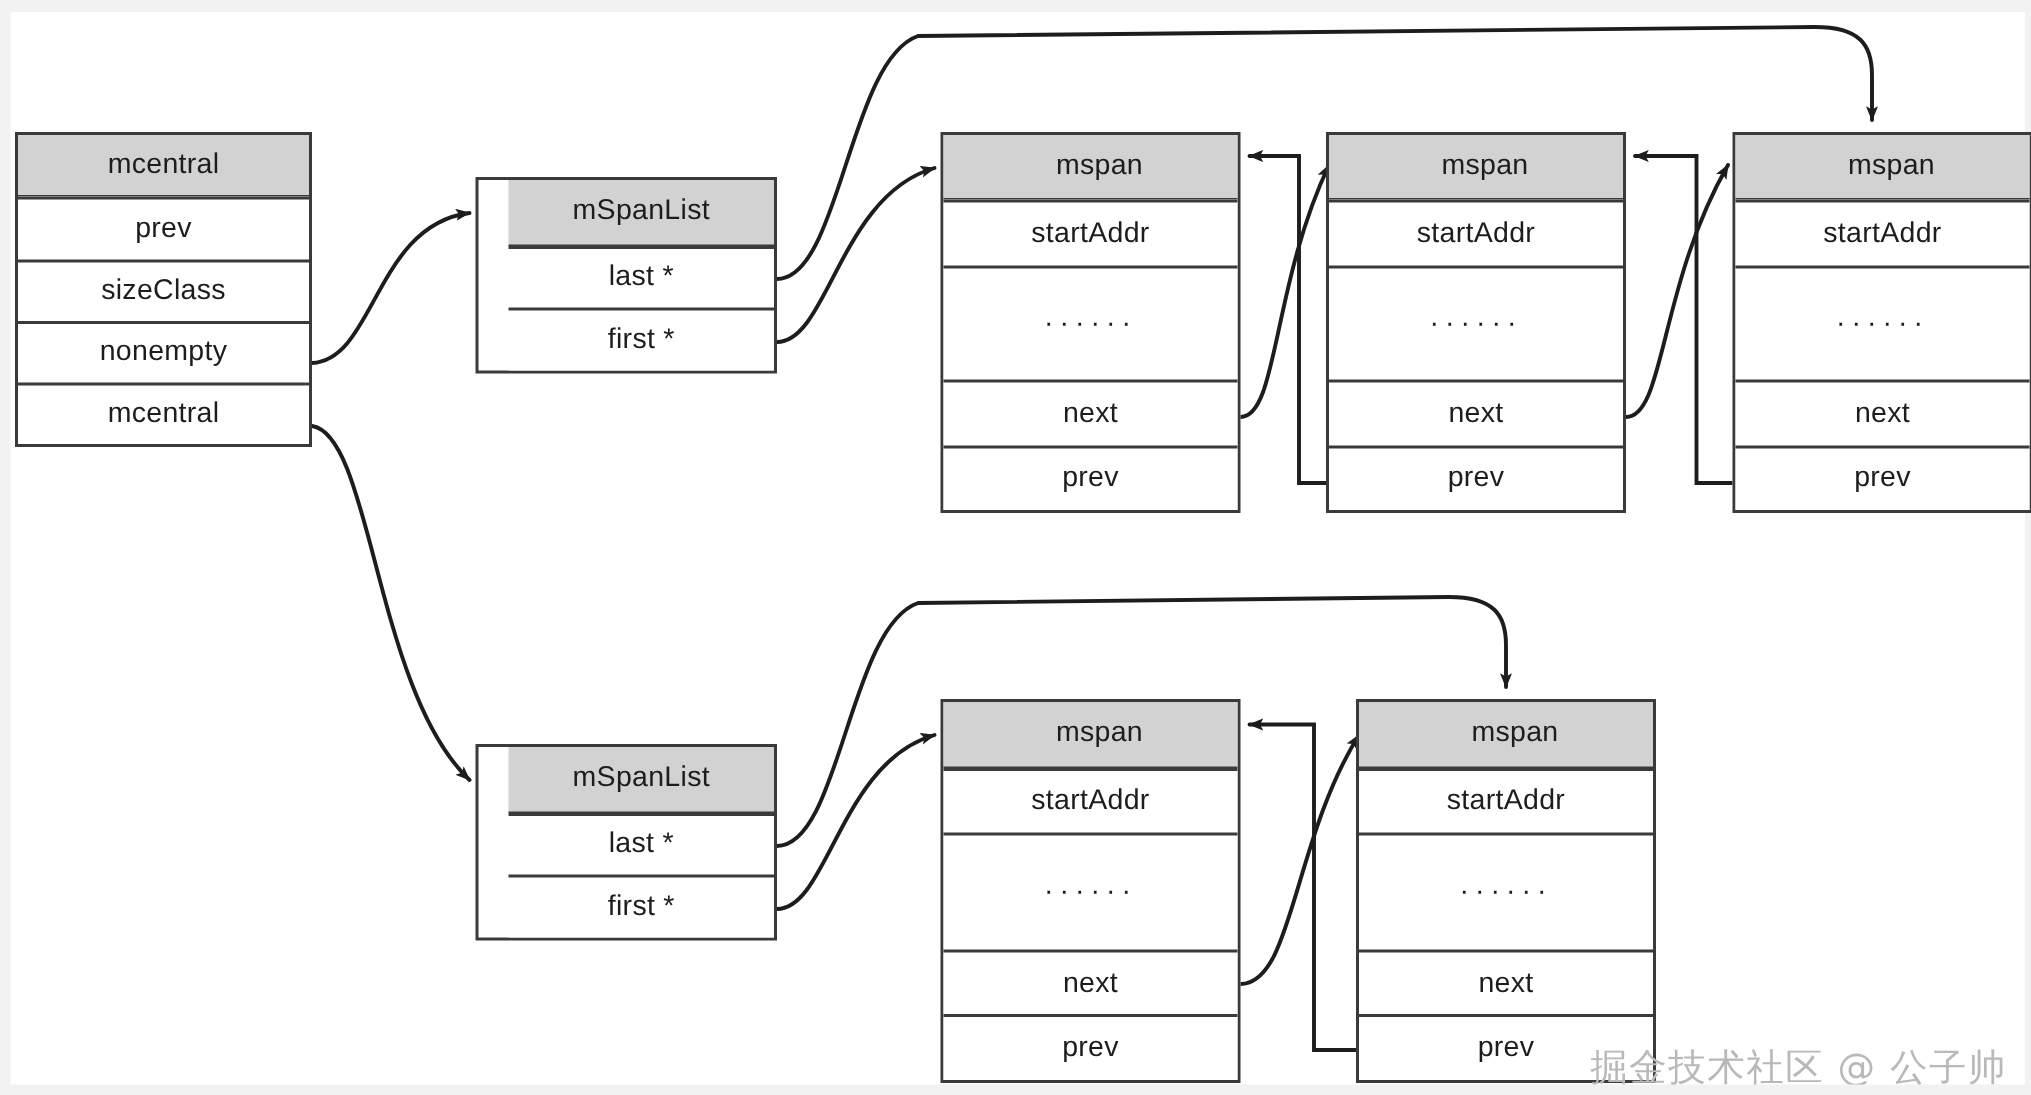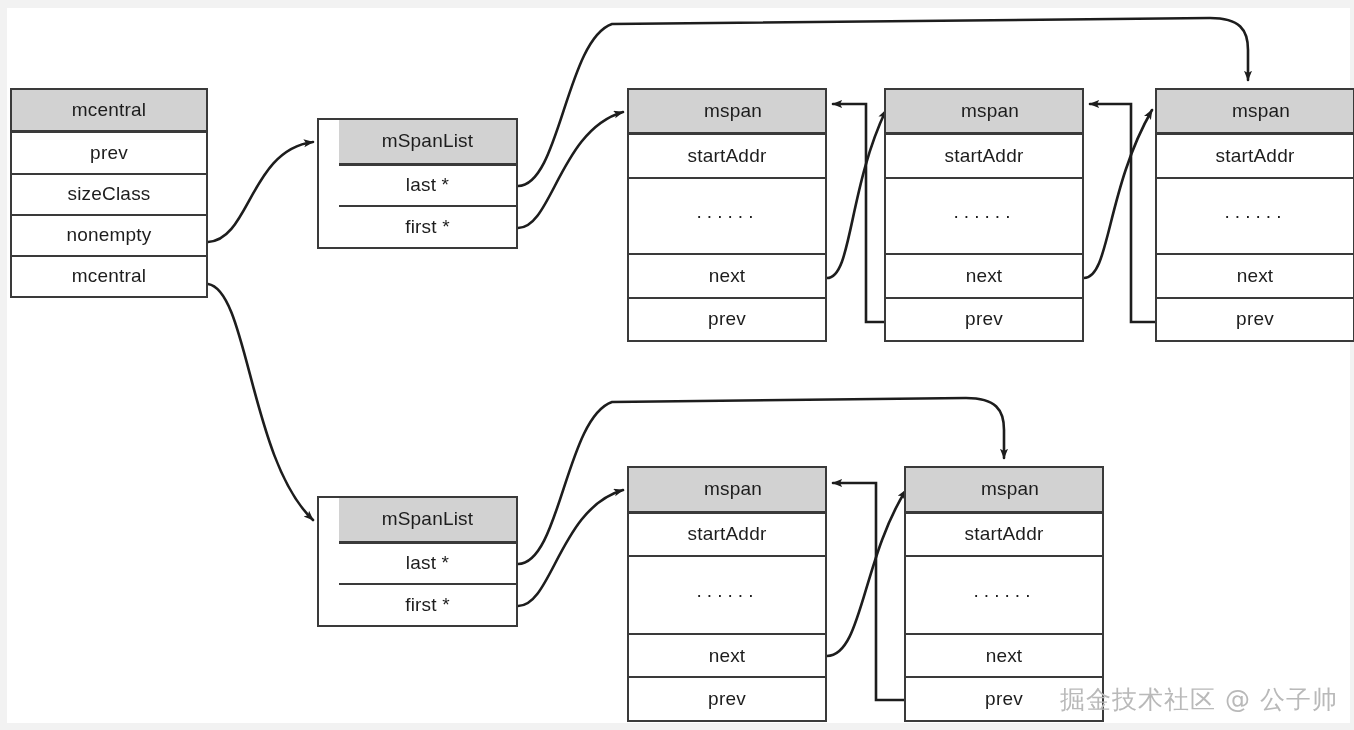--- a/index.html
+++ b/index.html
@@ -99,21 +99,21 @@
 
   #mspan-t1 { left: 627px; top: 88px; }
   #mspan-t2 { left: 884px; top: 88px; }
   #mspan-t3 { left: 1155px; top: 88px; }
   #mspan-b1 { left: 627px; top: 466px; height: 256px; }
   #mspan-b2 { left: 904px; top: 466px; height: 256px; }
 
   .watermark {
     position: absolute;
     right: 16px;
-    bottom: 14px;
+    bottom: 2px;
     font-size: 25px;
     color: #b9b9b9;
     font-family: "DejaVu Sans", "Liberation Sans", sans-serif;
     white-space: nowrap;
     letter-spacing: 1px;
   }
 </style>
 </head>
 <body>
 

